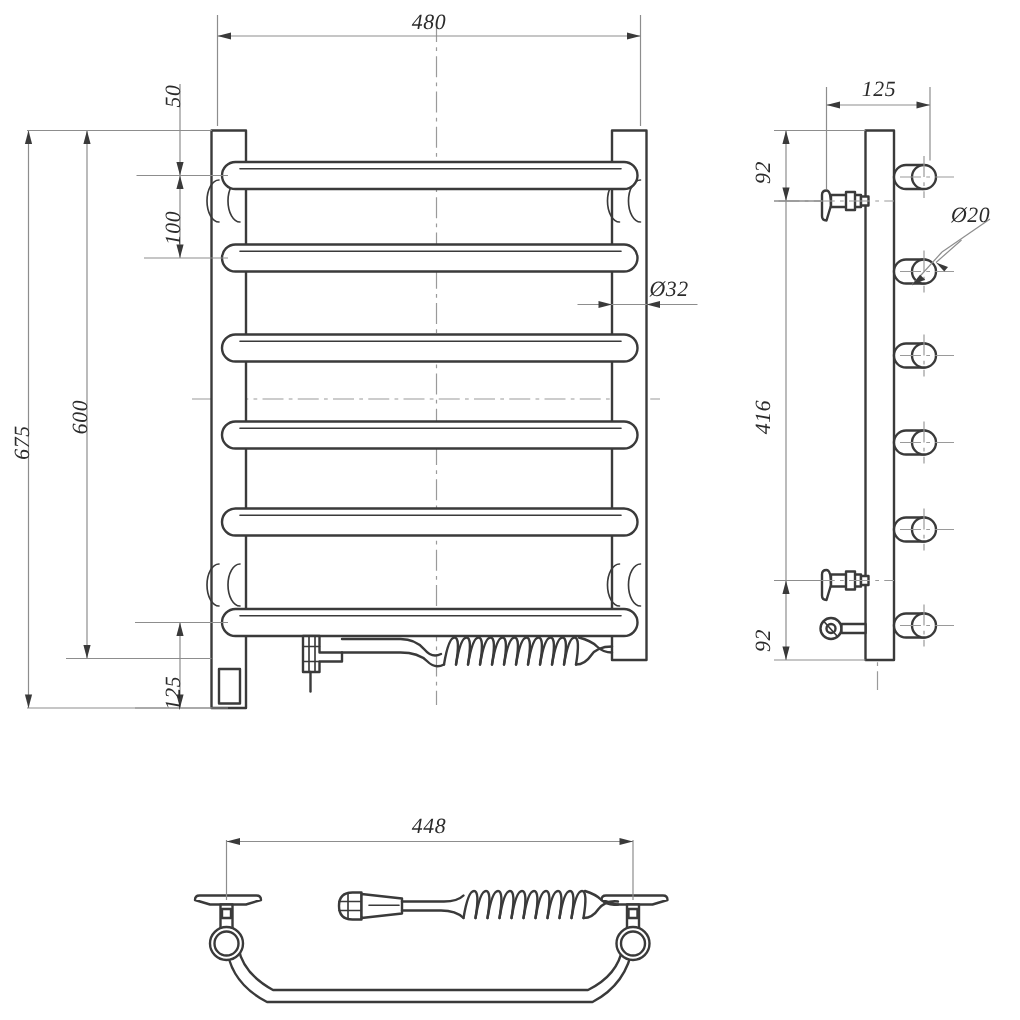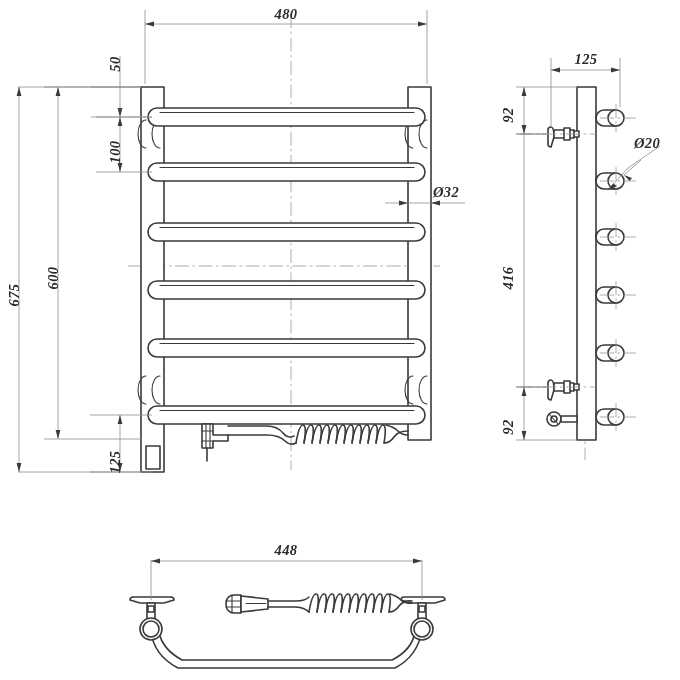--- a/index.html
+++ b/index.html
@@ -1,18 +1,18 @@
 <!DOCTYPE html>
 <html><head>
 <meta charset="utf-8">
 <style>
   html,body{margin:0;padding:0;background:#ffffff;}
   body{width:680px;height:680px;overflow:hidden;
        font-family:"Liberation Serif",serif;}
-  #sheet{position:relative;width:680px;height:680px;background:#fff;font-weight:bold;}
+  #sheet{position:relative;width:680px;height:680px;background:#fff;}
   svg{display:block;}
   .ln{stroke:#3a3a3a;stroke-width:1.6;fill:none;stroke-linecap:round;stroke-linejoin:round;}
   .lnT{stroke:#3a3a3a;stroke-width:1.1;fill:none;stroke-linecap:round;stroke-linejoin:round;}
   .dim{stroke:#8d8d8d;stroke-width:0.8;fill:none;}
   .cen{stroke:#9a9a9a;stroke-width:0.8;fill:none;
        stroke-dasharray:14 3.5 2.5 3.5;}
   .fillw{fill:#ffffff;}
   .arrow{fill:#3a3a3a;stroke:none;}
   .dtxt{font-family:"Liberation Serif",serif;font-size:14.5px;fill:#2b2b2b;
         font-style:italic;letter-spacing:0.4px;}

